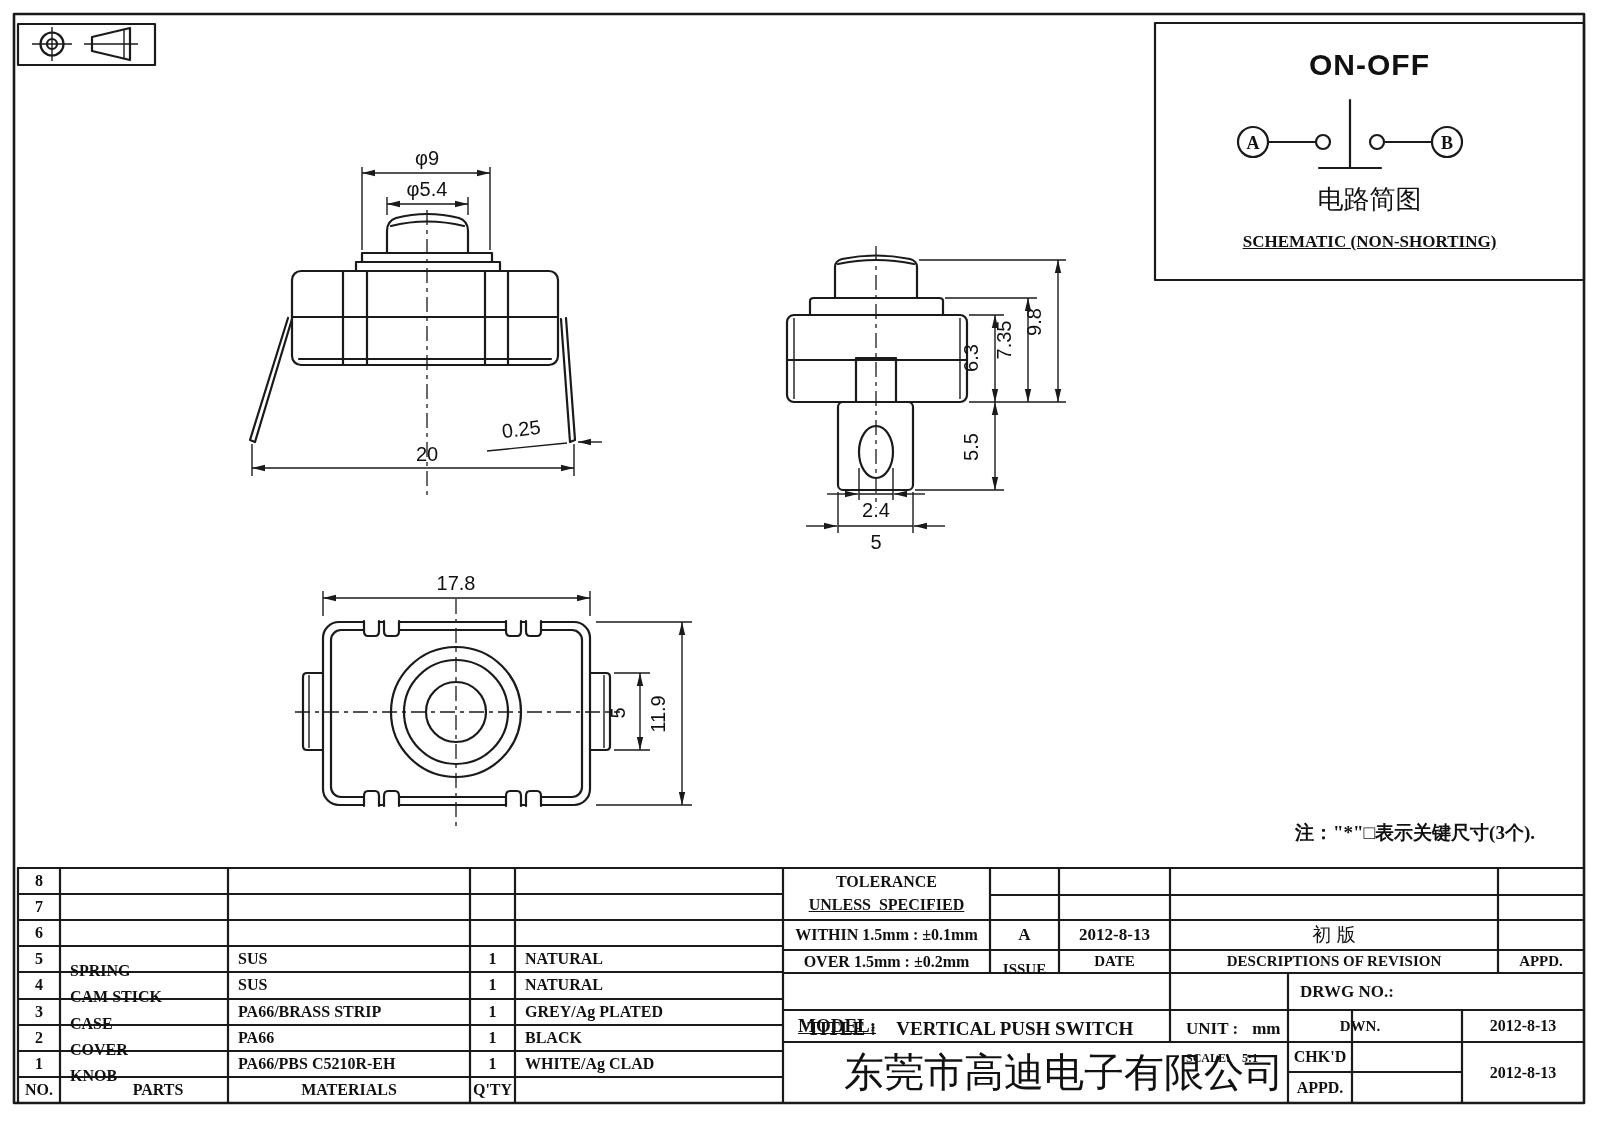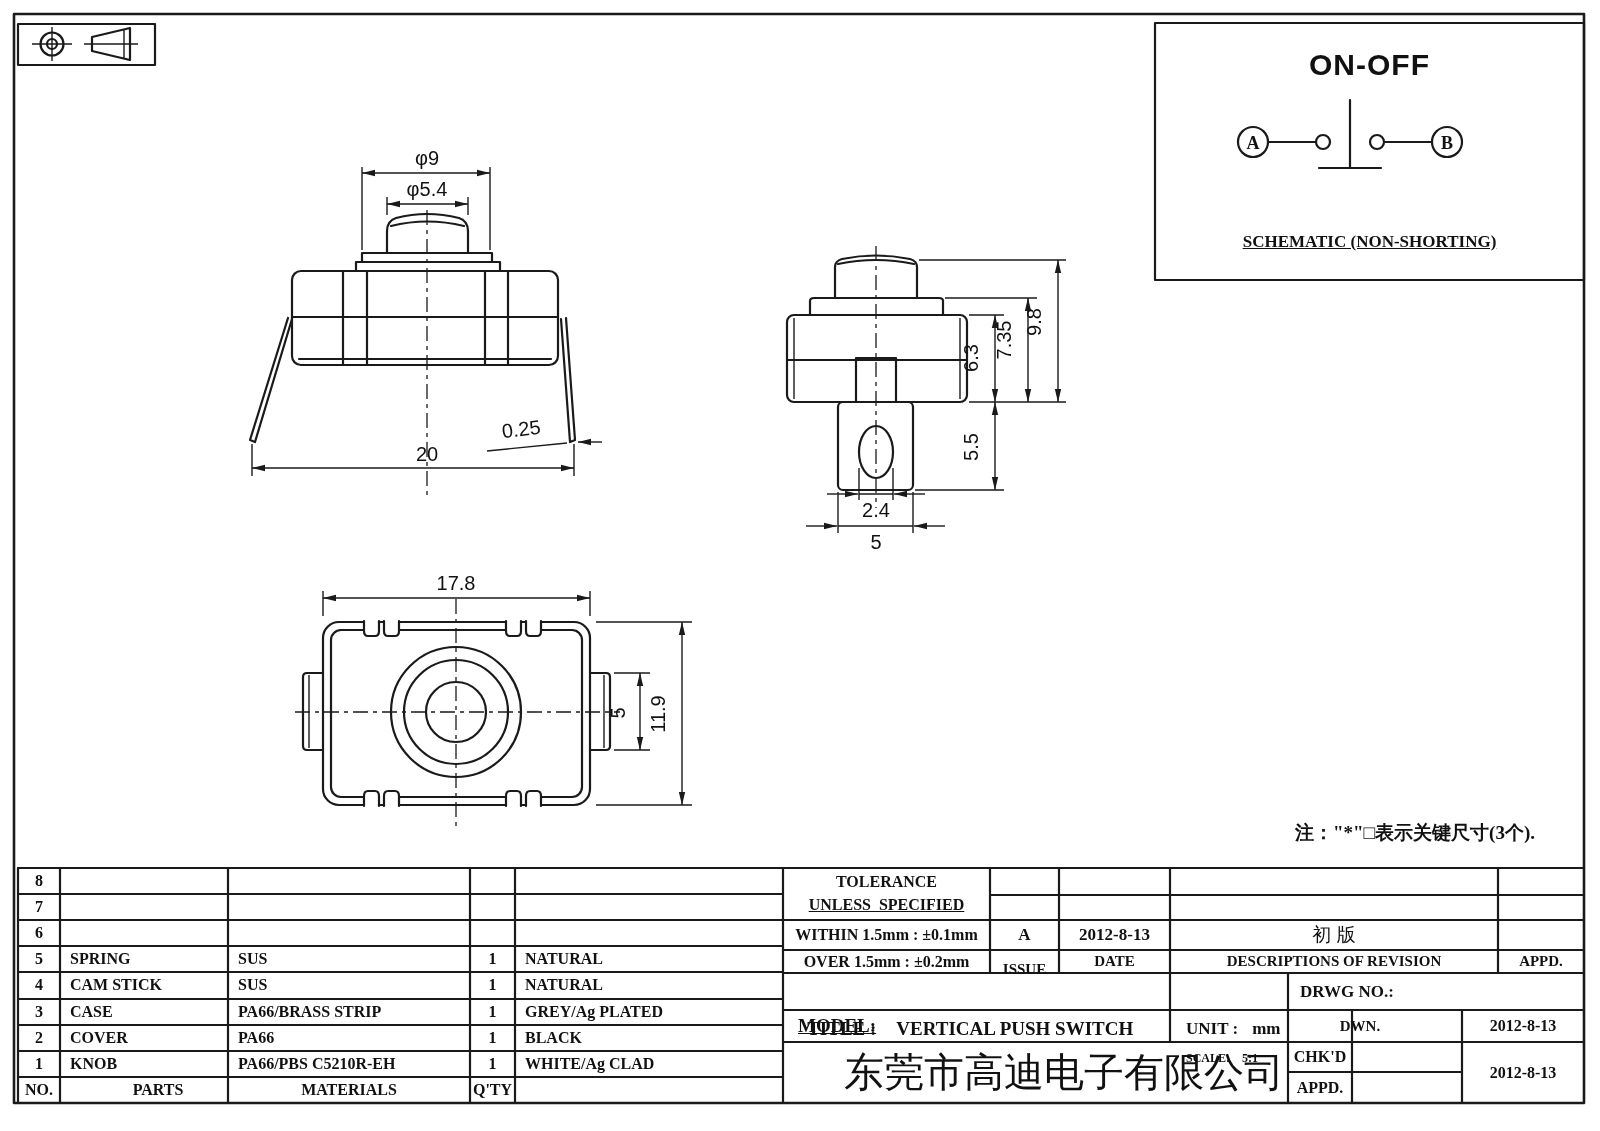--- a/index.html
+++ b/index.html
@@ -11,21 +11,21 @@
   .cl{fill:none;stroke:#1a1a1a;stroke-width:1.3;stroke-dasharray:15 5 4 5;}
   .wh{fill:#ffffff;stroke:none;}
   text.d{font:20px "Liberation Sans",sans-serif;fill:#111;}
   text.s{font:bold 18px "Liberation Serif",serif;fill:#111;}
   .t{position:absolute;color:#111;white-space:pre;}
   .serif{font-family:"Liberation Serif",serif;font-weight:bold;}
   .ctr{text-align:center;}
   .prow{position:absolute;left:18px;width:765px;height:26px;font:bold 16px "Liberation Serif",serif;}
   .prow span{position:absolute;top:0;height:26px;line-height:26px;white-space:pre;}
   .pc1{left:0;width:42px;text-align:center;}
-  .pc2{left:52px;width:160px;}
+  .pc2{left:52px;width:160px;margin-top:12px;}
   .pc3{left:220px;width:230px;}
   .pc4{left:452px;width:45px;text-align:center;}
   .pc5{left:507px;width:255px;}
   .pc2h{left:42px;width:196px;text-align:center;}
   .pc3h{left:210px;width:242px;text-align:center;}
 </style>
 </head>
 <body>
 
 <div id="sheet">
@@ -226,20 +226,21 @@
     <line x1="1059" y1="868" x2="1059" y2="973"></line>
     <line x1="1170" y1="868" x2="1170" y2="1042"></line>
     <line x1="1498" y1="868" x2="1498" y2="973"></line>
     <line x1="1288" y1="973" x2="1288" y2="1103"></line>
     <line x1="1352" y1="1010" x2="1352" y2="1103"></line>
     <line x1="1462" y1="1010" x2="1462" y2="1103"></line>
   </g>
 </svg>
 
 <div class="t ctr" style="left:1155px;top:48px;width:429px;font-size:30px;font-weight:600;letter-spacing:1px;">ON-OFF</div>
+<div class="t ctr" style="left:1155px;top:182px;width:429px;font-size:26px;">电路简图</div>
 <div class="t ctr serif" style="left:1155px;top:232px;width:429px;font-size:17px;text-decoration:underline;">SCHEMATIC (NON-SHORTING)</div>
 
 <div class="t serif" style="left:1235px;top:820px;width:300px;font-size:19px;text-align:right;">注："*"□表示关键尺寸(3个).</div>
 
 <div class="prow" style="top:868px">
   <span class="pc1">8</span>
   <span class="pc2"></span>
   <span class="pc3"></span>
   <span class="pc4"></span>
   <span class="pc5"></span>

